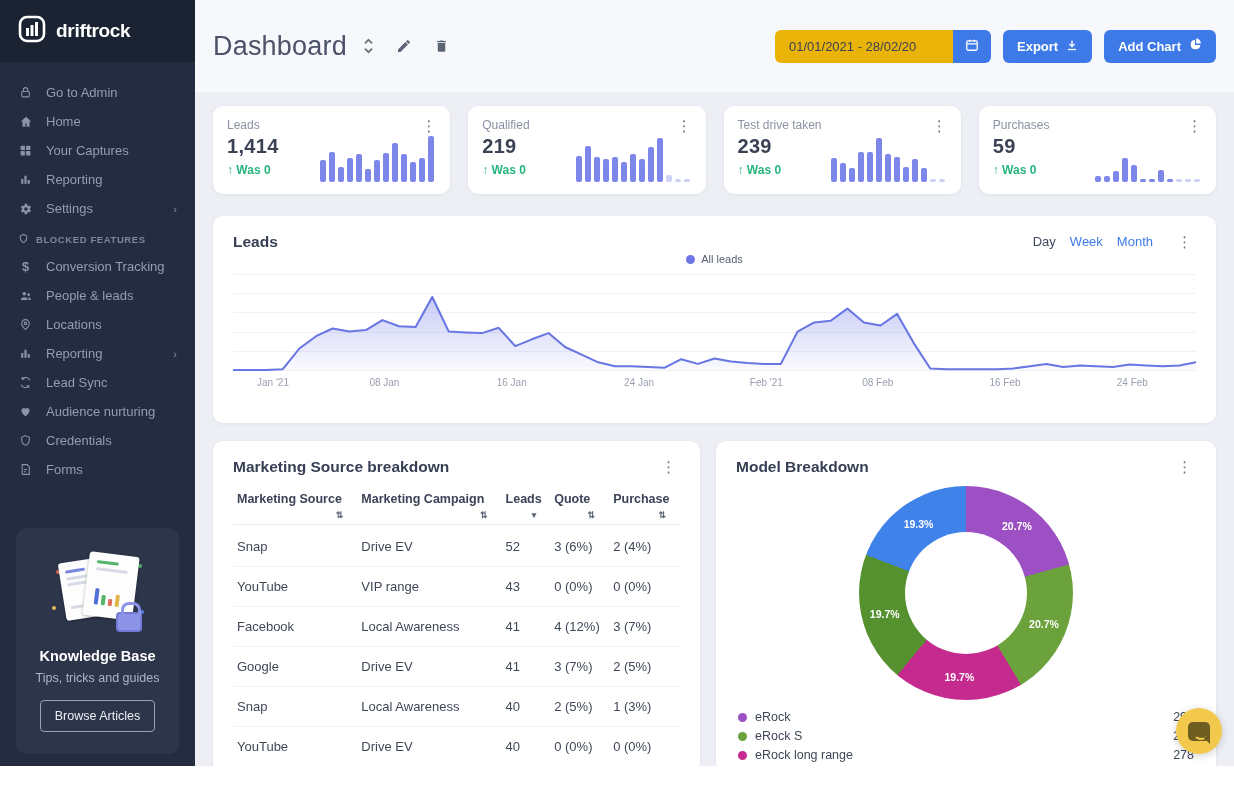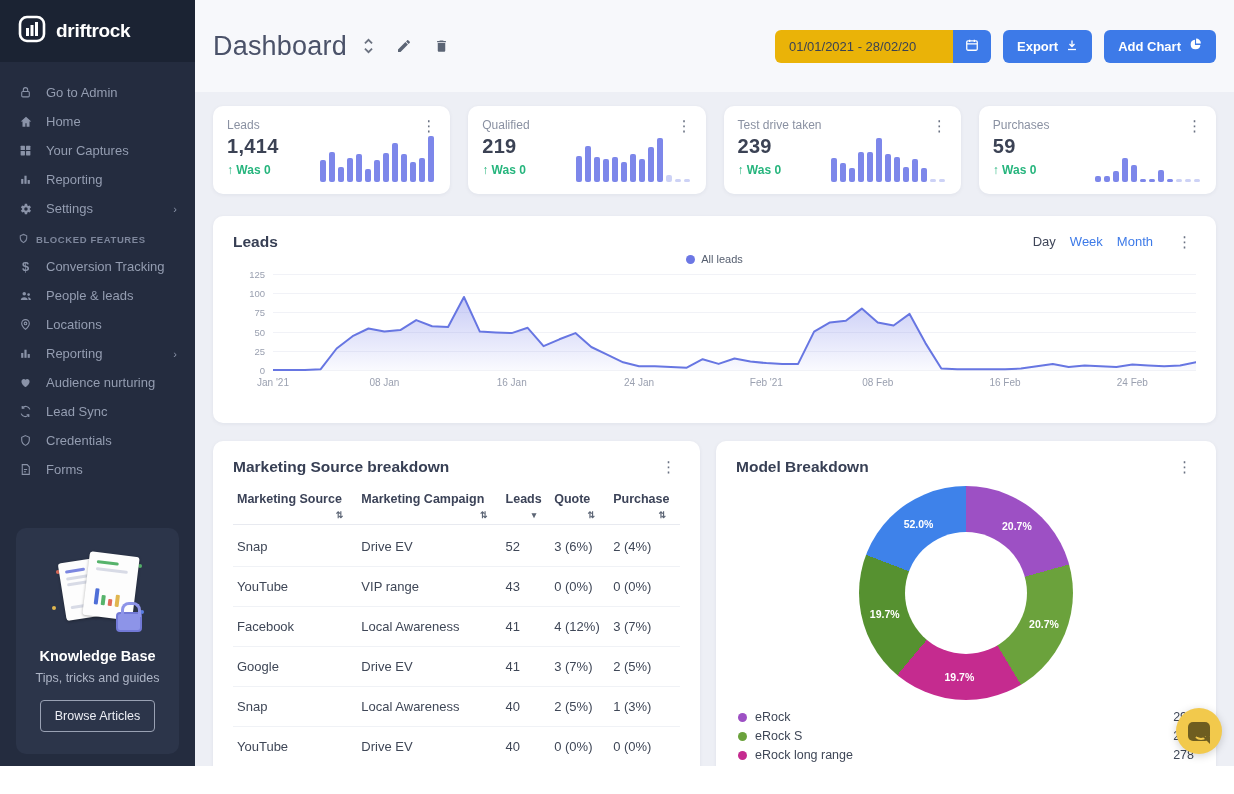--- a/index.html
+++ b/index.html
@@ -212,36 +212,36 @@
                 <rect x="4" y="11" width="4" height="9"></rect>
                 <rect x="10" y="5" width="4" height="15"></rect>
                 <rect x="16" y="13" width="4" height="7"></rect>
               </svg>
             </span>
             <span>Reporting</span>
             <span class="chev">›</span>
           </div>
           <div class="nav-item">
             <span class="ic">
-              <svg width="13" height="13" viewBox="0 0 24 24" fill="currentColor">
-                <path d="M12 20.5s-7.5-4.9-7.5-10A4.4 4.4 0 0 1 12 7a4.4 4.4 0 0 1 7.5 3.5c0 5.1-7.5 10-7.5 10z"></path>
-              </svg>
-            </span>
-            <span>Audience nurturing</span>
-          </div>
-          <div class="nav-item">
-            <span class="ic">
               <svg width="13" height="13" viewBox="0 0 24 24" fill="none" stroke="currentColor" stroke-width="2.2">
                 <path d="M20 8a8 8 0 0 0-14-2"></path>
                 <path d="M6 2v4h4"></path>
                 <path d="M4 16a8 8 0 0 0 14 2"></path>
                 <path d="M18 22v-4h-4"></path>
               </svg>
             </span>
             <span>Lead Sync</span>
+          </div>
+          <div class="nav-item">
+            <span class="ic">
+              <svg width="13" height="13" viewBox="0 0 24 24" fill="currentColor">
+                <path d="M12 20.5s-7.5-4.9-7.5-10A4.4 4.4 0 0 1 12 7a4.4 4.4 0 0 1 7.5 3.5c0 5.1-7.5 10-7.5 10z"></path>
+              </svg>
+            </span>
+            <span>Audience nurturing</span>
           </div>
           <div class="nav-item">
             <span class="ic">
               <svg width="13" height="13" viewBox="0 0 24 24" fill="none" stroke="currentColor" stroke-width="2">
                 <path d="M12 3l7 3v5c0 5-3 8-7 10-4-2-7-5-7-10V6z"></path>
               </svg>
             </span>
             <span>Credentials</span>
           </div>
           <div class="nav-item">
@@ -435,28 +435,20 @@
               <span class="range-tab">Week</span>
               <span class="range-tab">Month</span>
               <span class="kebab">⋮</span>
             </div>
         </div>
         <div class="chart-legend">
           <span class="legend-dot"></span>
           <span>All leads</span>
         </div>
         <div class="area-wrap">
-          <div class="ylabels" id="ylabels">
-              <span style="top: 3px;">125</span>
-              <span style="top: 22.2px;">100</span>
-              <span style="top: 41.4px;">75</span>
-              <span style="top: 60.6px;">50</span>
-              <span style="top: 79.8px;">25</span>
-              <span style="top: 99px;">0</span>
-            </div>
           <div class="plot" id="plot">
               <div class="gridline" style="top: 3px;"></div>
               <div class="gridline" style="top: 22.2px;"></div>
               <div class="gridline" style="top: 41.4px;"></div>
               <div class="gridline" style="top: 60.6px;"></div>
               <div class="gridline" style="top: 79.8px;"></div>
               <div class="gridline" style="top: 99px;"></div>
               <svg viewBox="0 0 930 102" preserveAspectRatio="none">
                 <defs>
                   <linearGradient id="agrad" x1="0" y1="0" x2="0" y2="1">
@@ -549,21 +541,21 @@
             <span class="card-title">Model Breakdown</span>
             <span class="kebab" style="margin-left:auto;">⋮</span>
           </div>
           <div class="donut-wrap" id="donut-wrap">
             <div class="donut" id="donut" style="background: conic-gradient(rgb(157, 80, 196) 0%, rgb(157, 80, 196) 20.7%, rgb(107, 162, 60) 20.7%, rgb(107, 162, 60) 41.4%, rgb(197, 43, 143) 41.4%, rgb(197, 43, 143) 61.1%, rgb(86, 145, 48) 61.1%, rgb(86, 145, 48) 80.8%, rgb(62, 130, 234) 80.8%, rgb(62, 130, 234) 100.1%);"></div>
             <div class="hole"></div>
           <span class="slice-label" style="left: 157.856px; top: 40.1447px;">20.7%</span>
               <span class="slice-label" style="left: 185.004px; top: 138.168px;">20.7%</span>
               <span class="slice-label" style="left: 100.409px; top: 190.741px;">19.7%</span>
               <span class="slice-label" style="left: 25.705px; top: 128.145px;">19.7%</span>
-              <span class="slice-label" style="left: 59.567px; top: 37.6739px;">52.0%</span>
+              <span class="slice-label" style="left: 59.567px; top: 37.6739px;">19.3%</span>
             </div>
           <div class="donut-legend" id="donut-legend">
               <div class="dl-row">
                 <span class="dl-dot" style="background:#9d50c4"></span>
                 <span>eRock</span>
                 <span class="dl-val">293</span>
               </div>
               <div class="dl-row">
                 <span class="dl-dot" style="background:#6ba23c"></span>
                 <span>eRock S</span>

